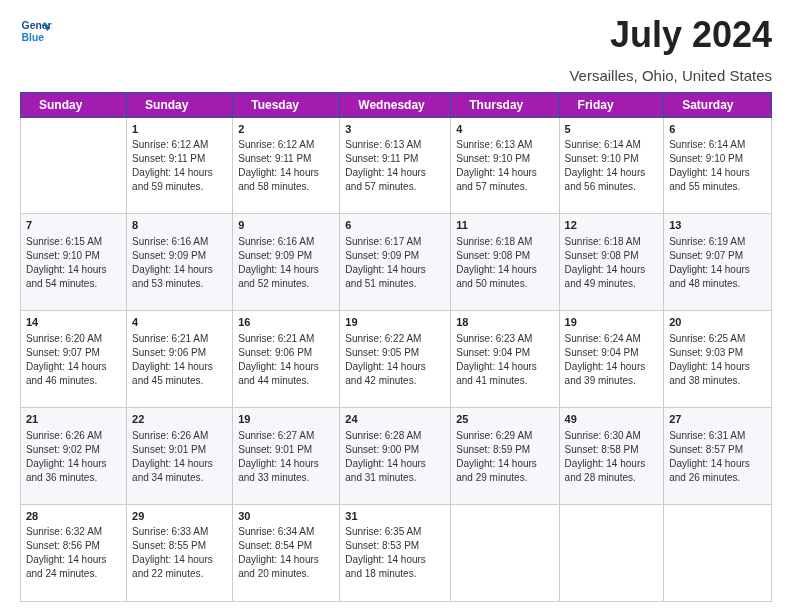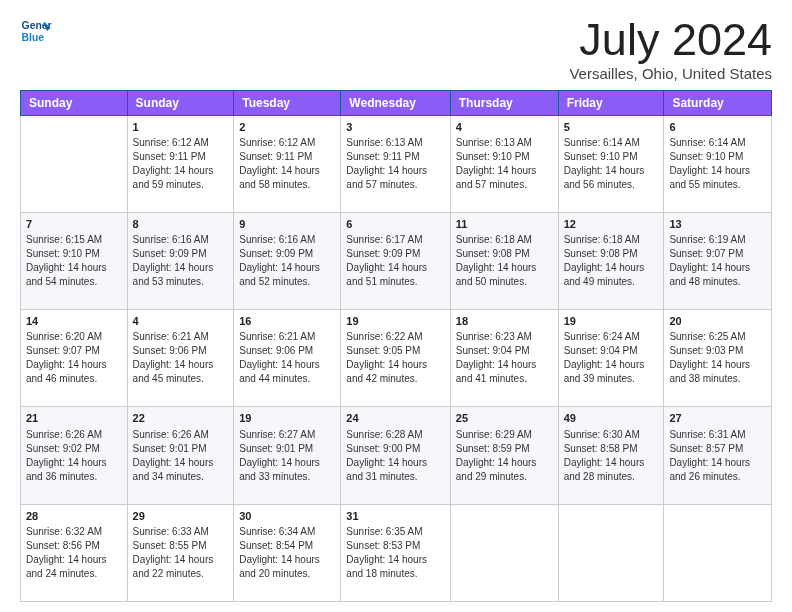--- a/index.html
+++ b/index.html
@@ -29,39 +29,40 @@
       gap: 4px;
     }
     .logo-icon {
       width: 32px;
       height: 32px;
     }
     .title-block {
       text-align: right;
     }
     .main-title {
-      font-size: 45px;
-      font-weight: normal;
+      font-size: 36px;
+      font-weight: bold;
       color: #222;
       line-height: 1.1;
     }
     .subtitle {
       font-size: 15px;
       color: #444;
+      margin-top: 12px;
     }
     .calendar-table {
       width: 100%;
       border-collapse: collapse;
       flex: 1;
       font-size: 10.5px;
     }
     .calendar-table thead th {
-      background-color: #8b5cf6;
+      background-color: #a21caf;
       color: #fff;
-      padding: 5px 8px;
+      padding: 5px 18px;
       text-align: left;
       font-size: 12px;
       font-weight: bold;
       border: 1px solid #1a5ba0;
     }
     .calendar-table tbody td {
       border: 1px solid #ccc;
       vertical-align: top;
       padding: 4px 5px;
       width: 113px;

